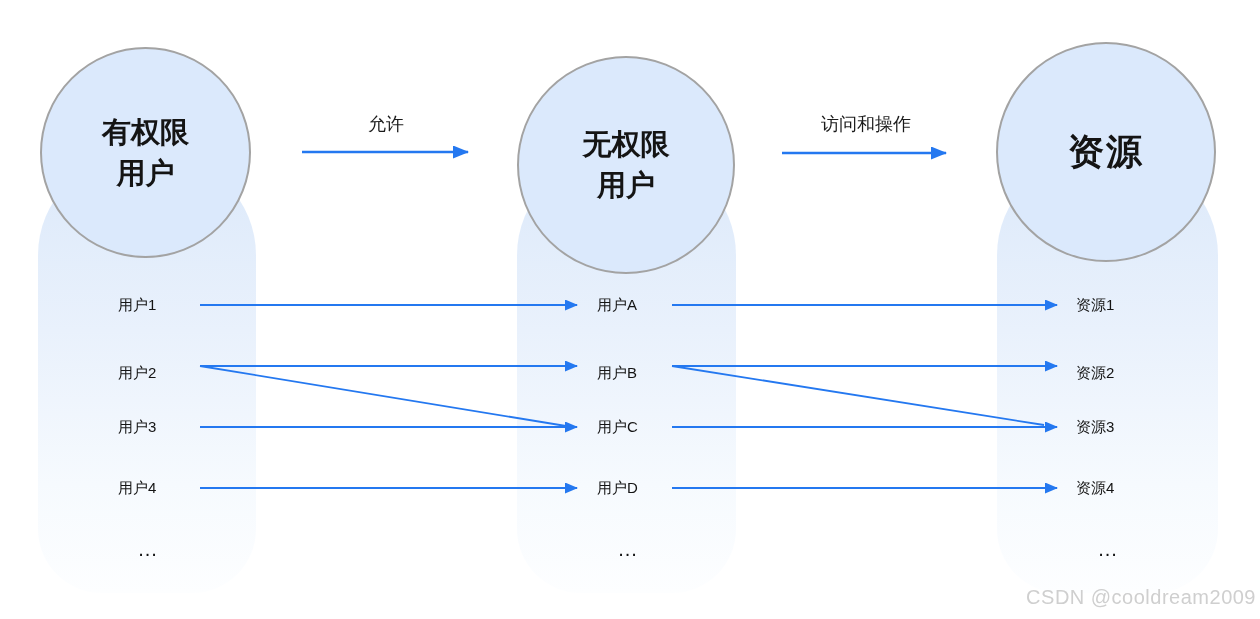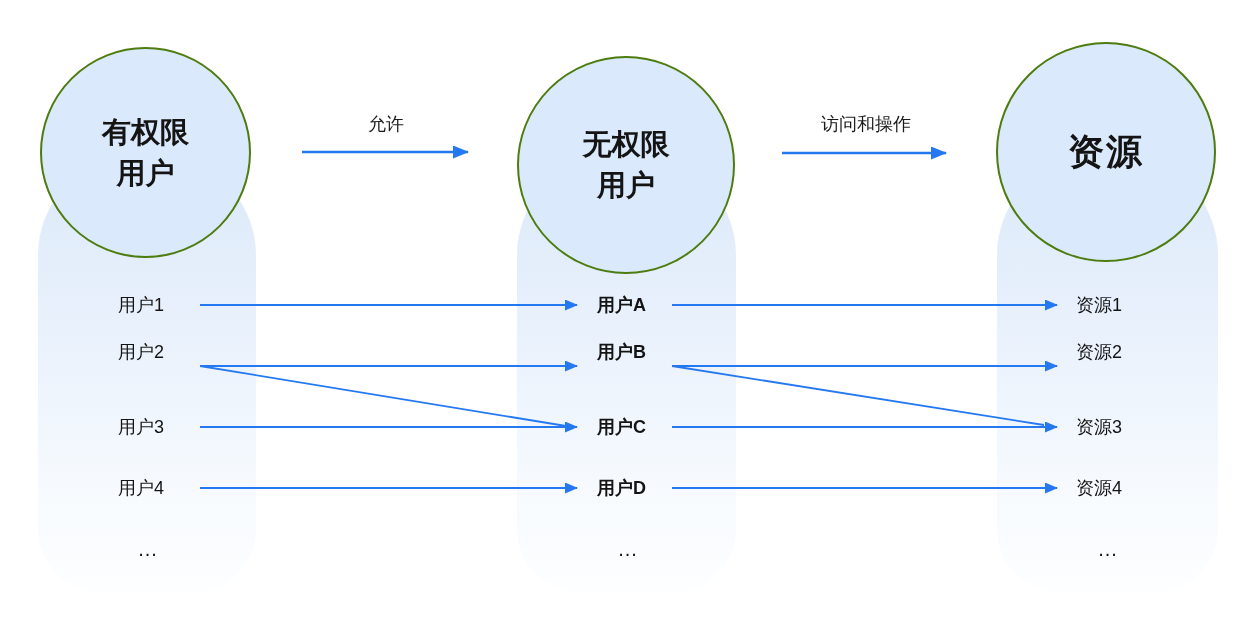--- a/index.html
+++ b/index.html
@@ -9,40 +9,40 @@
   
   .col-bg{position:absolute;top:155px;height:438px;z-index:1;
     background:linear-gradient(180deg,#dce9fa 0%,#e9f1fc 40%,#f6fafe 75%,#fdfeff 100%);
     border-radius:100px 100px 64px 64px;}
   .col-bg.left{left:38px;width:218px;}
   .col-bg.mid{left:517px;width:219px;}
   .col-bg.right{left:997px;width:221px;}
 
   
   .circle{position:absolute;z-index:2;border-radius:50%;
-    background:#dbe9fc;border:2px solid #4d7c0f;
+    background:#dbe9fc;border:2px solid #a3a3a3;
     display:flex;flex-direction:column;align-items:center;justify-content:center;
     font-weight:bold;color:#141414;text-align:center;}
   .circle.left{left:40px;top:47px;width:207px;height:207px;font-size:29px;line-height:1.4;}
   .circle.mid{left:517px;top:56px;width:214px;height:214px;font-size:29px;line-height:1.4;}
   .circle.right{left:996px;top:42px;width:216px;height:216px;font-size:36px;letter-spacing:2px;text-align:center;}
 
   
   svg.arrows{position:absolute;left:0;top:0;z-index:3;pointer-events:none;}
 
   
   .flow-label{position:absolute;z-index:4;font-size:18px;color:#1a1a1a;text-align:center;}
   .flow-label.one{left:316px;top:112px;width:140px;}
   .flow-label.two{left:786px;top:112px;width:160px;}
 
-  .row-label{position:absolute;z-index:4;height:26px;line-height:26px;font-size:18px;color:#141414;}
+  .row-label{position:absolute;z-index:4;height:26px;line-height:26px;font-size:15px;color:#141414;}
   .rl-l{left:118px;width:92px;}
-  .rl-m{left:597px;width:92px;font-weight:bold;}
+  .rl-m{left:597px;width:92px;}
   .rl-r{left:1076px;width:92px;}
-  .r1{top:292px;} .r2{top:339px;} .r3{top:414px;} .r4{top:475px;}
+  .r1{top:292px;} .r2{top:360px;} .r3{top:414px;} .r4{top:475px;}
 
   .more{position:absolute;z-index:4;top:538px;width:80px;height:30px;
     font-size:20px;letter-spacing:1px;text-align:center;color:#141414;}
   .more.l{left:108px;} .more.m{left:588px;} .more.r{left:1068px;}
 
   .watermark{position:absolute;z-index:5;right:4px;top:586px;font-size:20px;
     color:#cfcfcf;letter-spacing:0.5px;}
 </style>
 </head>
 <body>
@@ -105,14 +105,15 @@
   <div class="row-label rl-m r3">用户C</div>
   <div class="row-label rl-m r4">用户D</div>
   <div class="more m">...</div>
 
   <div class="row-label rl-r r1">资源1</div>
   <div class="row-label rl-r r2">资源2</div>
   <div class="row-label rl-r r3">资源3</div>
   <div class="row-label rl-r r4">资源4</div>
   <div class="more r">...</div>
 
+  <div class="watermark">CSDN @cooldream2009</div>
 
 </div>
 
 </body></html>

